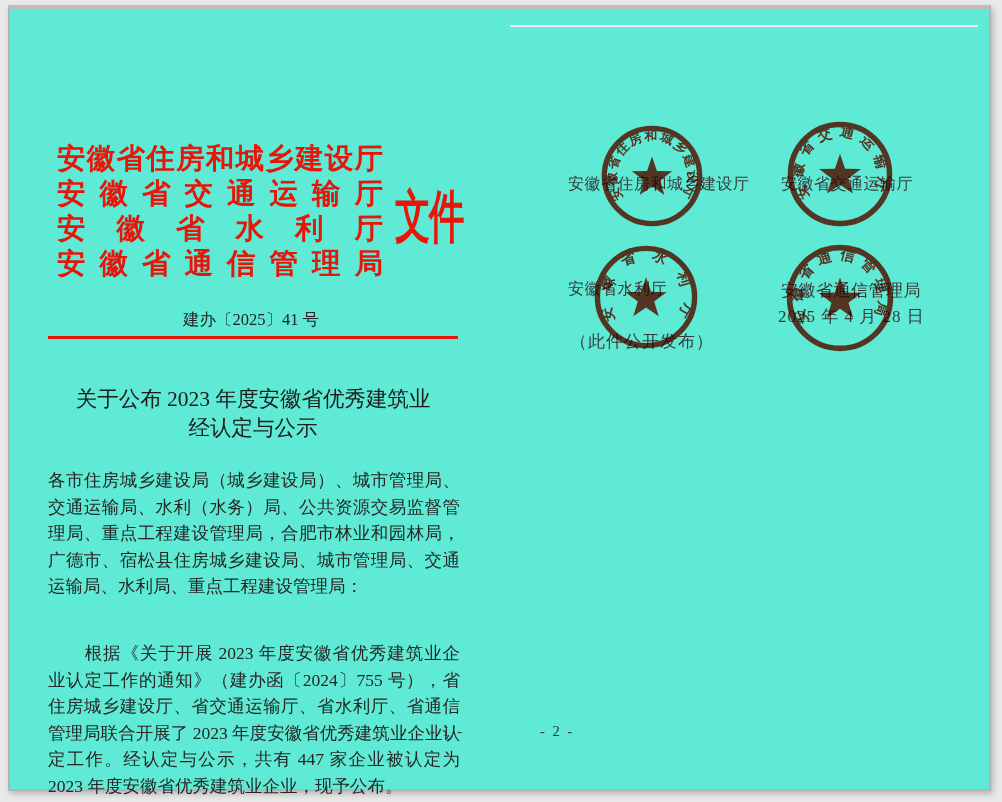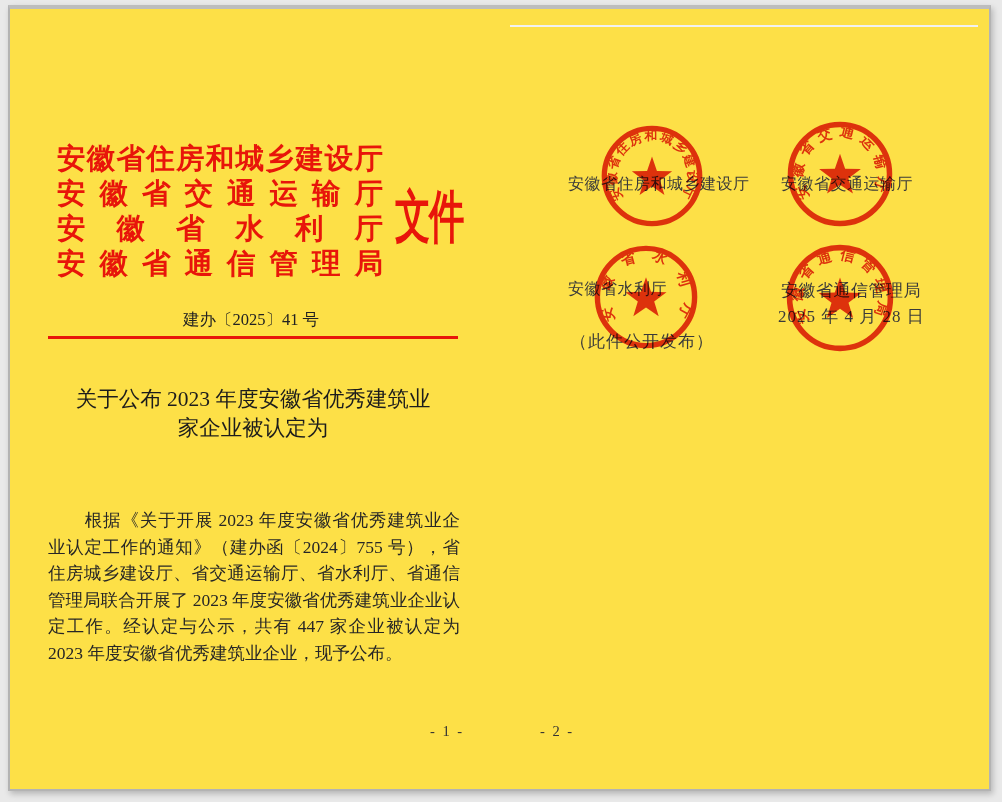--- a/index.html
+++ b/index.html
@@ -5,21 +5,21 @@
   * { margin:0; padding:0; box-sizing:border-box; }
   html,body { width:1002px; height:802px; }
   body {
     background:#e9e9e9;
     font-family:"Liberation Serif","DejaVu Serif",serif;
     position:relative;
     overflow:hidden;
   }
   .sheet {
     position:absolute; left:8px; top:5px; width:983px; height:786px;
-    background:#fde047;
+    background:#5eead4;
     border:2px solid #b3b3b3;
     border-top:4px solid #bdbdbd;
     box-shadow:2px 3px 6px rgba(0,0,0,.22);
   }
   
   .issuer-block {
     position:absolute; left:47px; top:132px; width:326px;
   }
   .issuer-line {
     width:326px; height:35px; line-height:35px;
@@ -101,24 +101,25 @@
       <div class="issuer-line">安徽省水利厅</div>
       <div class="issuer-line">安徽省通信管理局</div>
     </div>
     <div class="doc-type">文件</div>
 
     <div class="doc-number">建办〔2025〕41 号</div>
     <div class="red-divider"></div>
 
     <div class="doc-title">
       <div>关于公布 2023 年度安徽省优秀建筑业</div>
-      <div>家企业被认定为</div>
+      <div>经认定与公示</div>
     </div>
 
     <div class="body-text">
+      <p>各市住房城乡建设局（城乡建设局）、城市管理局、交通运输局、水利（水务）局、公共资源交易监督管理局、重点工程建设管理局，合肥市林业和园林局，广德市、宿松县住房城乡建设局、城市管理局、交通运输局、水利局、重点工程建设管理局：</p>
       <p class="indent">根据《关于开展 2023 年度安徽省优秀建筑业企业认定工作的通知》（建办函〔2024〕755 号），省住房城乡建设厅、省交通运输厅、省水利厅、省通信管理局联合开展了 2023 年度安徽省优秀建筑业企业认定工作。经认定与公示，共有 447 家企业被认定为 2023 年度安徽省优秀建筑业企业，现予公布。</p>
     </div>
 
     <div class="page-number pn-1">- 1 -</div>
   </div>
 
   <div>
     <div class="right-top-line"></div>
 
     <div class="signature sig-0">安徽省住房和城乡建设厅</div>

